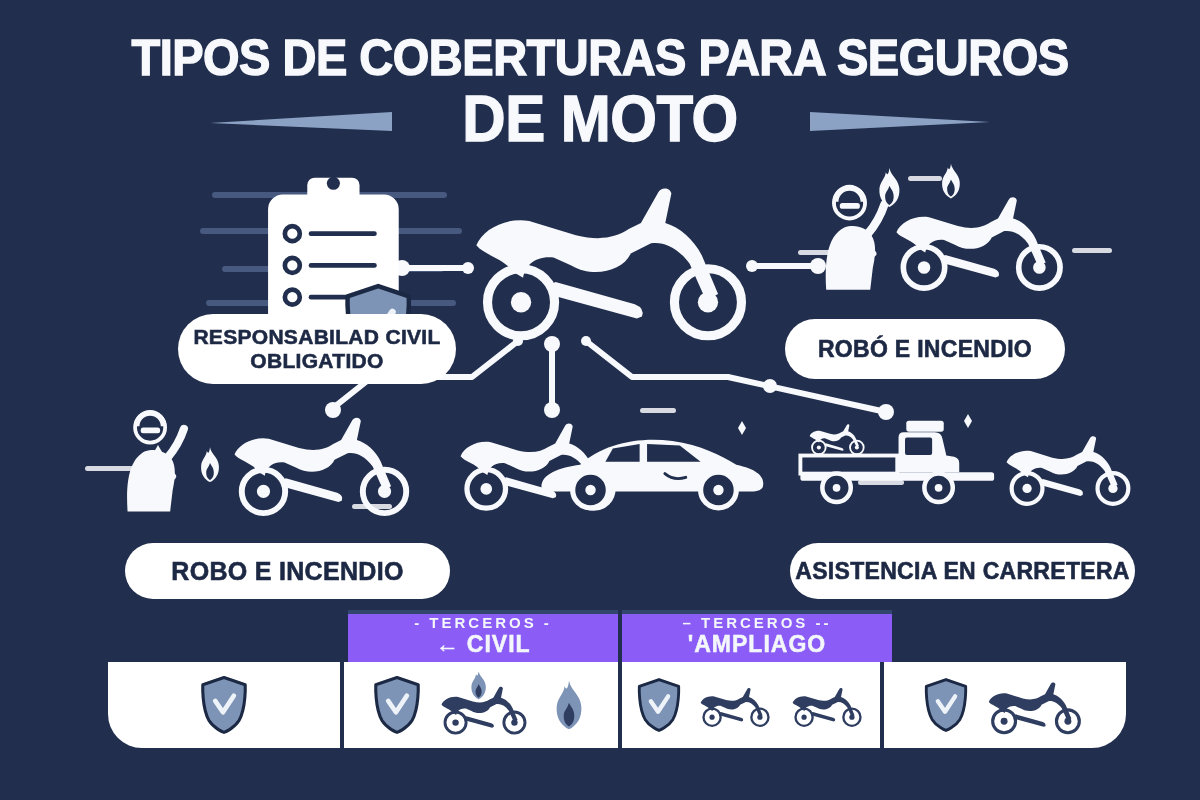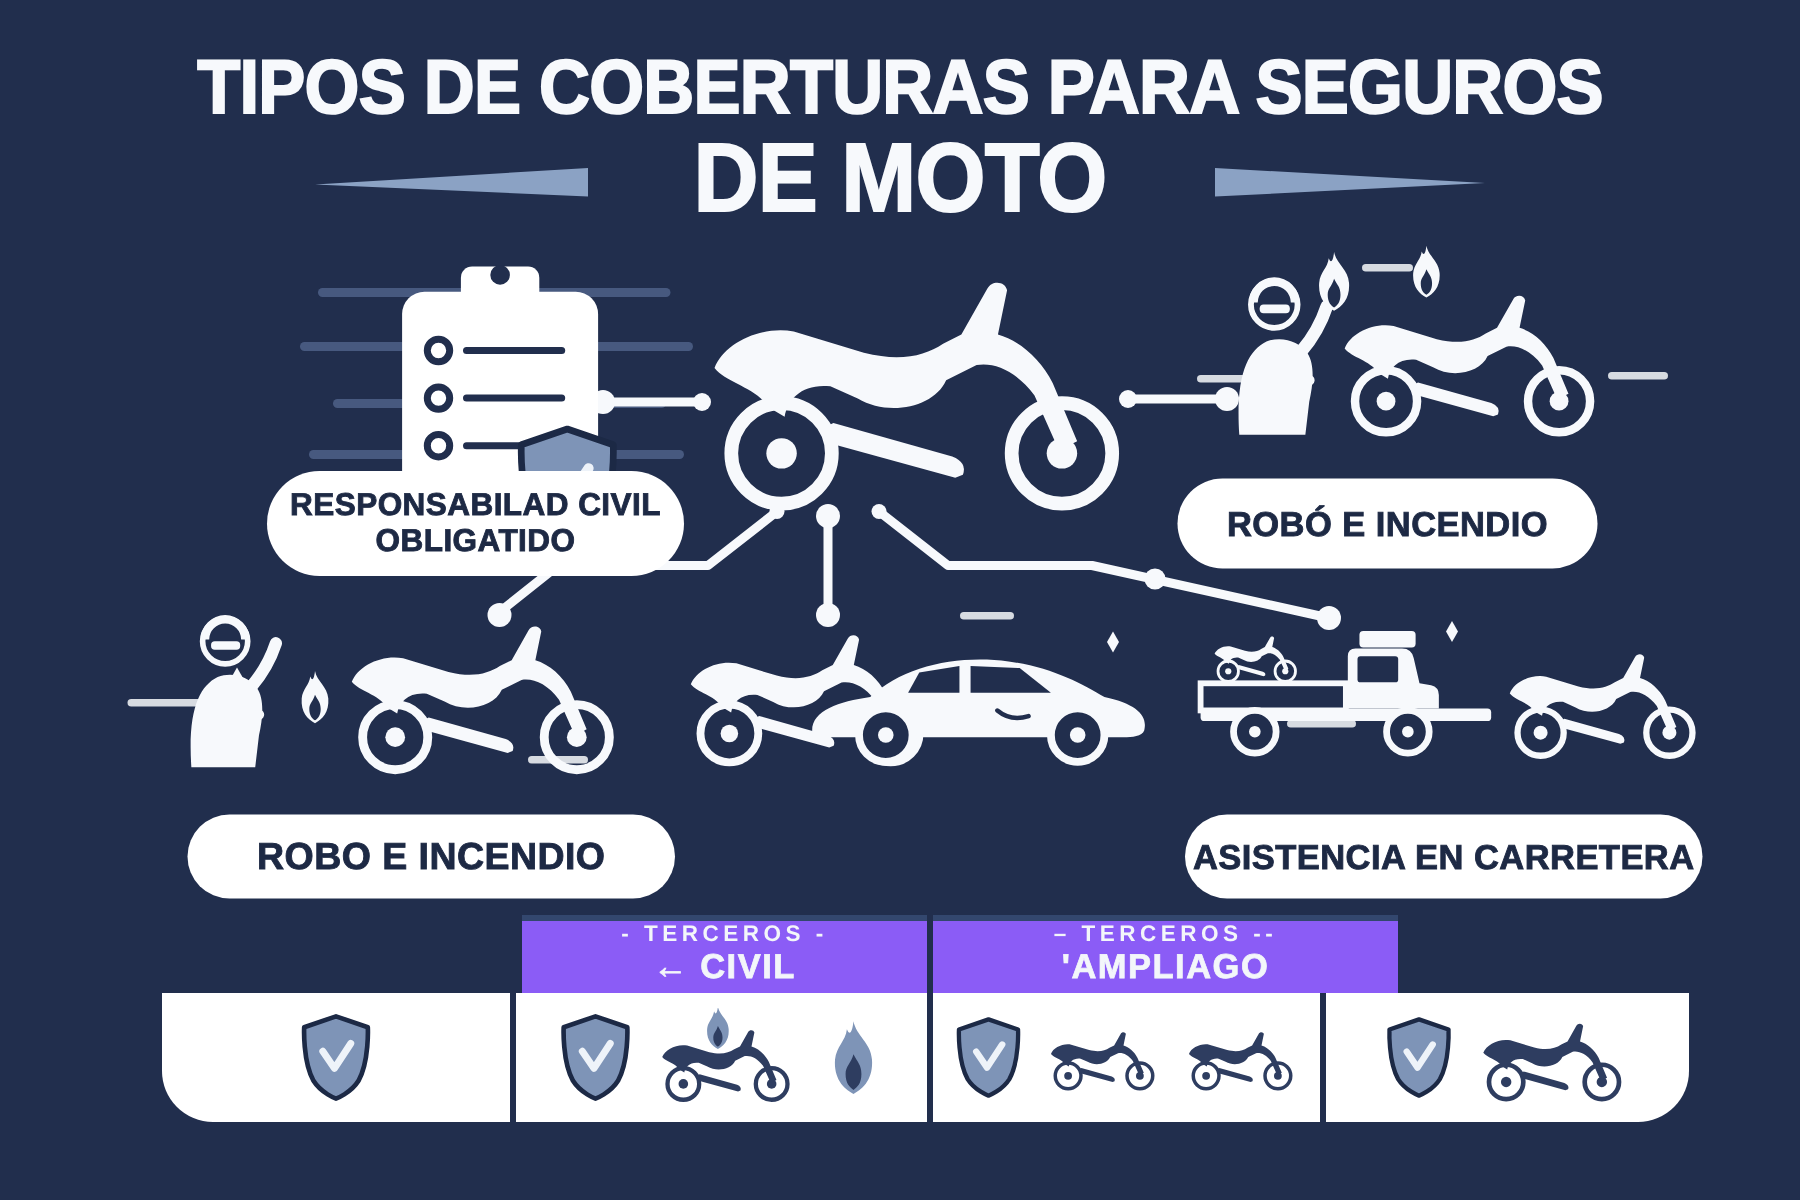--- a/index.html
+++ b/index.html
@@ -210,21 +210,21 @@
     <use href="#sym-moto" x="205" y="22" width="140" height="89" color="#f7f9fc"></use>
   </svg>
 
   <div class="pill" style="left:125px;top:527px;width:325px;height:56px;font-size:25px">ROBO E INCENDIO</div>
   <div class="pill" style="left:790px;top:527px;width:345px;height:56px;font-size:23px">ASISTENCIA EN CARRETERA</div>
 
   <div class="thead" style="left:348px;top:610px;width:270px">
     <div class="h-line1">- TERCEROS -</div>
     <div class="h-line2">← CIVIL</div>
   </div>
-  <div class="thead" style="left:622px;top:610px;width:310px">
+  <div class="thead" style="left:622px;top:610px;width:270px">
     <div class="h-line1">– TERCEROS --</div>
     <div class="h-line2">'AMPLIAGO</div>
   </div>
 
   <div class="tbody">
     <div class="tcell" style="width:232px">
       <svg width="52" height="60" viewBox="0 0 100 116">
           <use href="#sym-shield"></use>
         </svg>
     </div>

